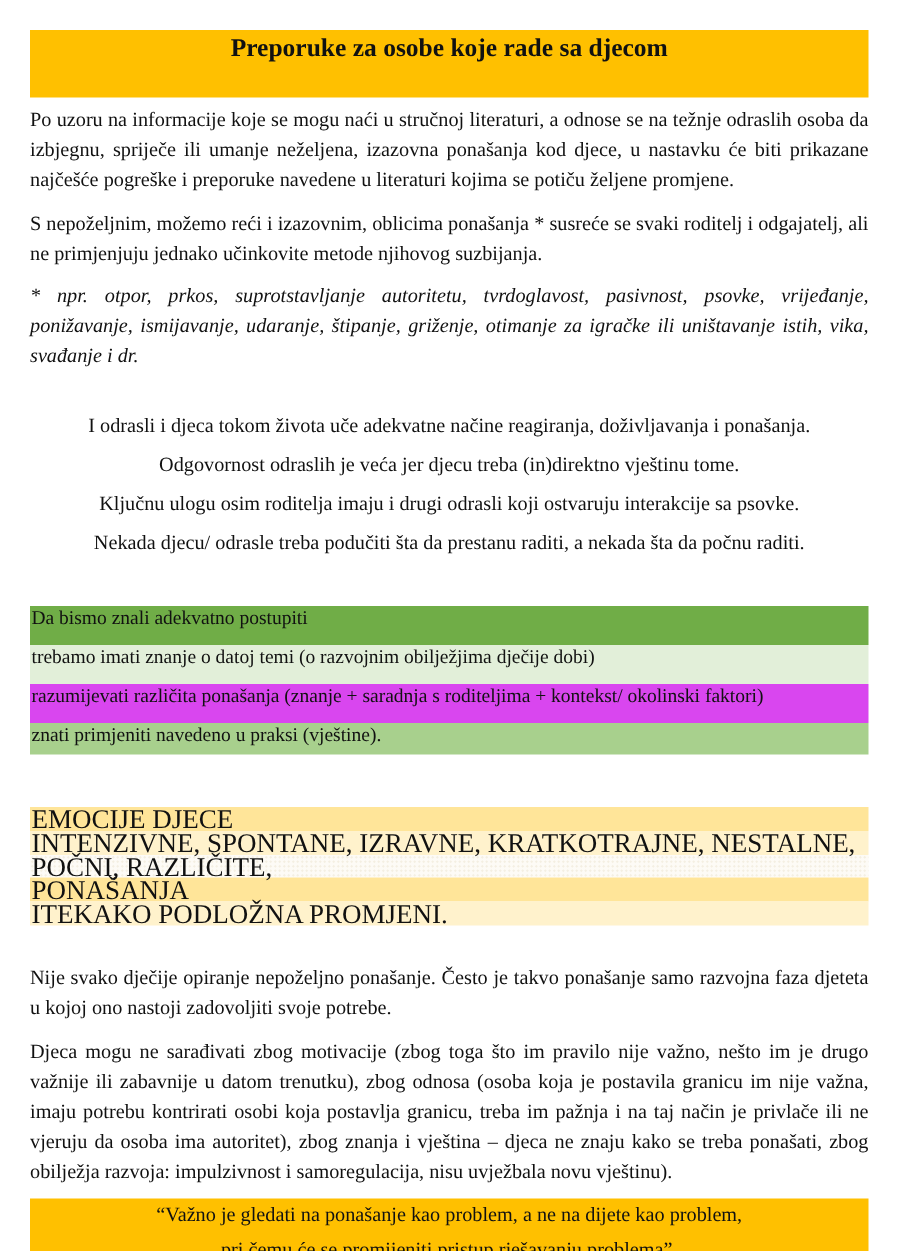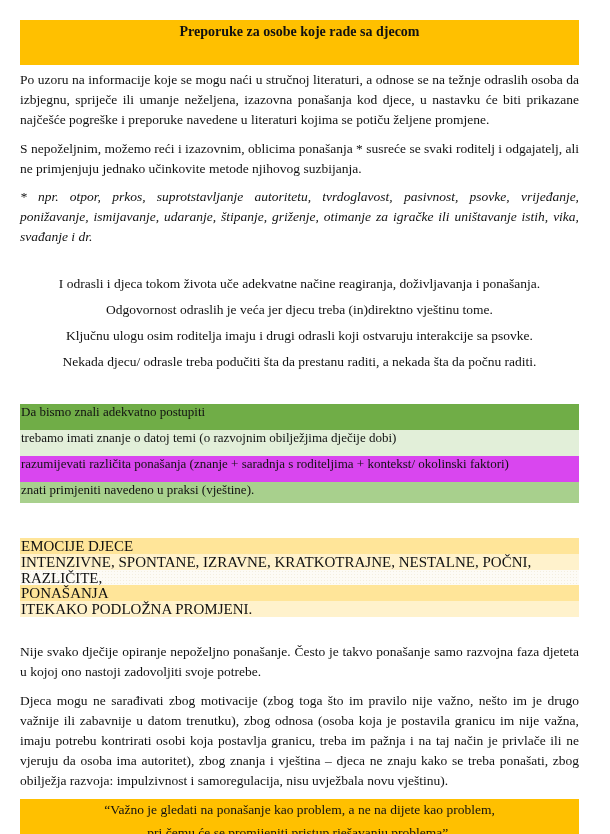--- a/index.html
+++ b/index.html
@@ -4,41 +4,41 @@
   <style>
     html, body { margin: 0; padding: 0; background: #ffffff; }
     body {
       width: 610px; height: 834px; position: relative; overflow: hidden;
       font-family: "Liberation Serif", "DejaVu Serif", serif;
       color: #111111;
     }
     .page { position: absolute; left: 20px; top: 20px; width: 559px; }
     .hdr {
       background: #FFC000; text-align: center; font-weight: bold;
-      font-size: 14px; height: 45px; box-sizing: border-box; padding-top: 2px;
+      font-size: 17px; height: 45px; box-sizing: border-box; padding-top: 2px;
     }
     .hdr div { line-height: 20px; }
     .hdr .l2 { margin-top: 4px; }
     p { margin: 0; }
     .para {
       font-size: 13.5px; line-height: 20px; text-align: justify;
     }
     .intro { margin-top: 5px; }
     .p2 { margin-top: 9px; }
     .note { margin-top: 8px; font-style: italic; }
     .center-block { margin-top: 27px; text-align: center; font-size: 13.5px; }
     .center-block p { line-height: 20px; margin-bottom: 6px; }
     .green { margin-top: 32px; font-size: 13px; }
     .green .row { height: 26px; line-height: 14px; padding-top: 1px; box-sizing: border-box; padding-left: 1px; }
     .green .row.last { height: 21px; }
     .g1 { background: #70AD47; }
     .g2 { background: #E2EFD9; }
     .g3 { background: #d946ef; }
     .g4 { background: #A8D08D; }
-    .emo { margin-top: 35px; font-size: 15px; }
+    .emo { margin-top: 35px; font-size: 18px; }
     .emo .row { height: 16px; line-height: 16px; padding-left: 1px; }
     .y1 { background: #FFE599; }
     .y2 { background: #FFF2CC; }
     .spacer {
       height: 15px;
       background-color: #fdfbf6;
       background-image: radial-gradient(#f3eee0 0.6px, transparent 0.7px);
       background-size: 3px 3px;
     }
     .after { margin-top: 25px; }

